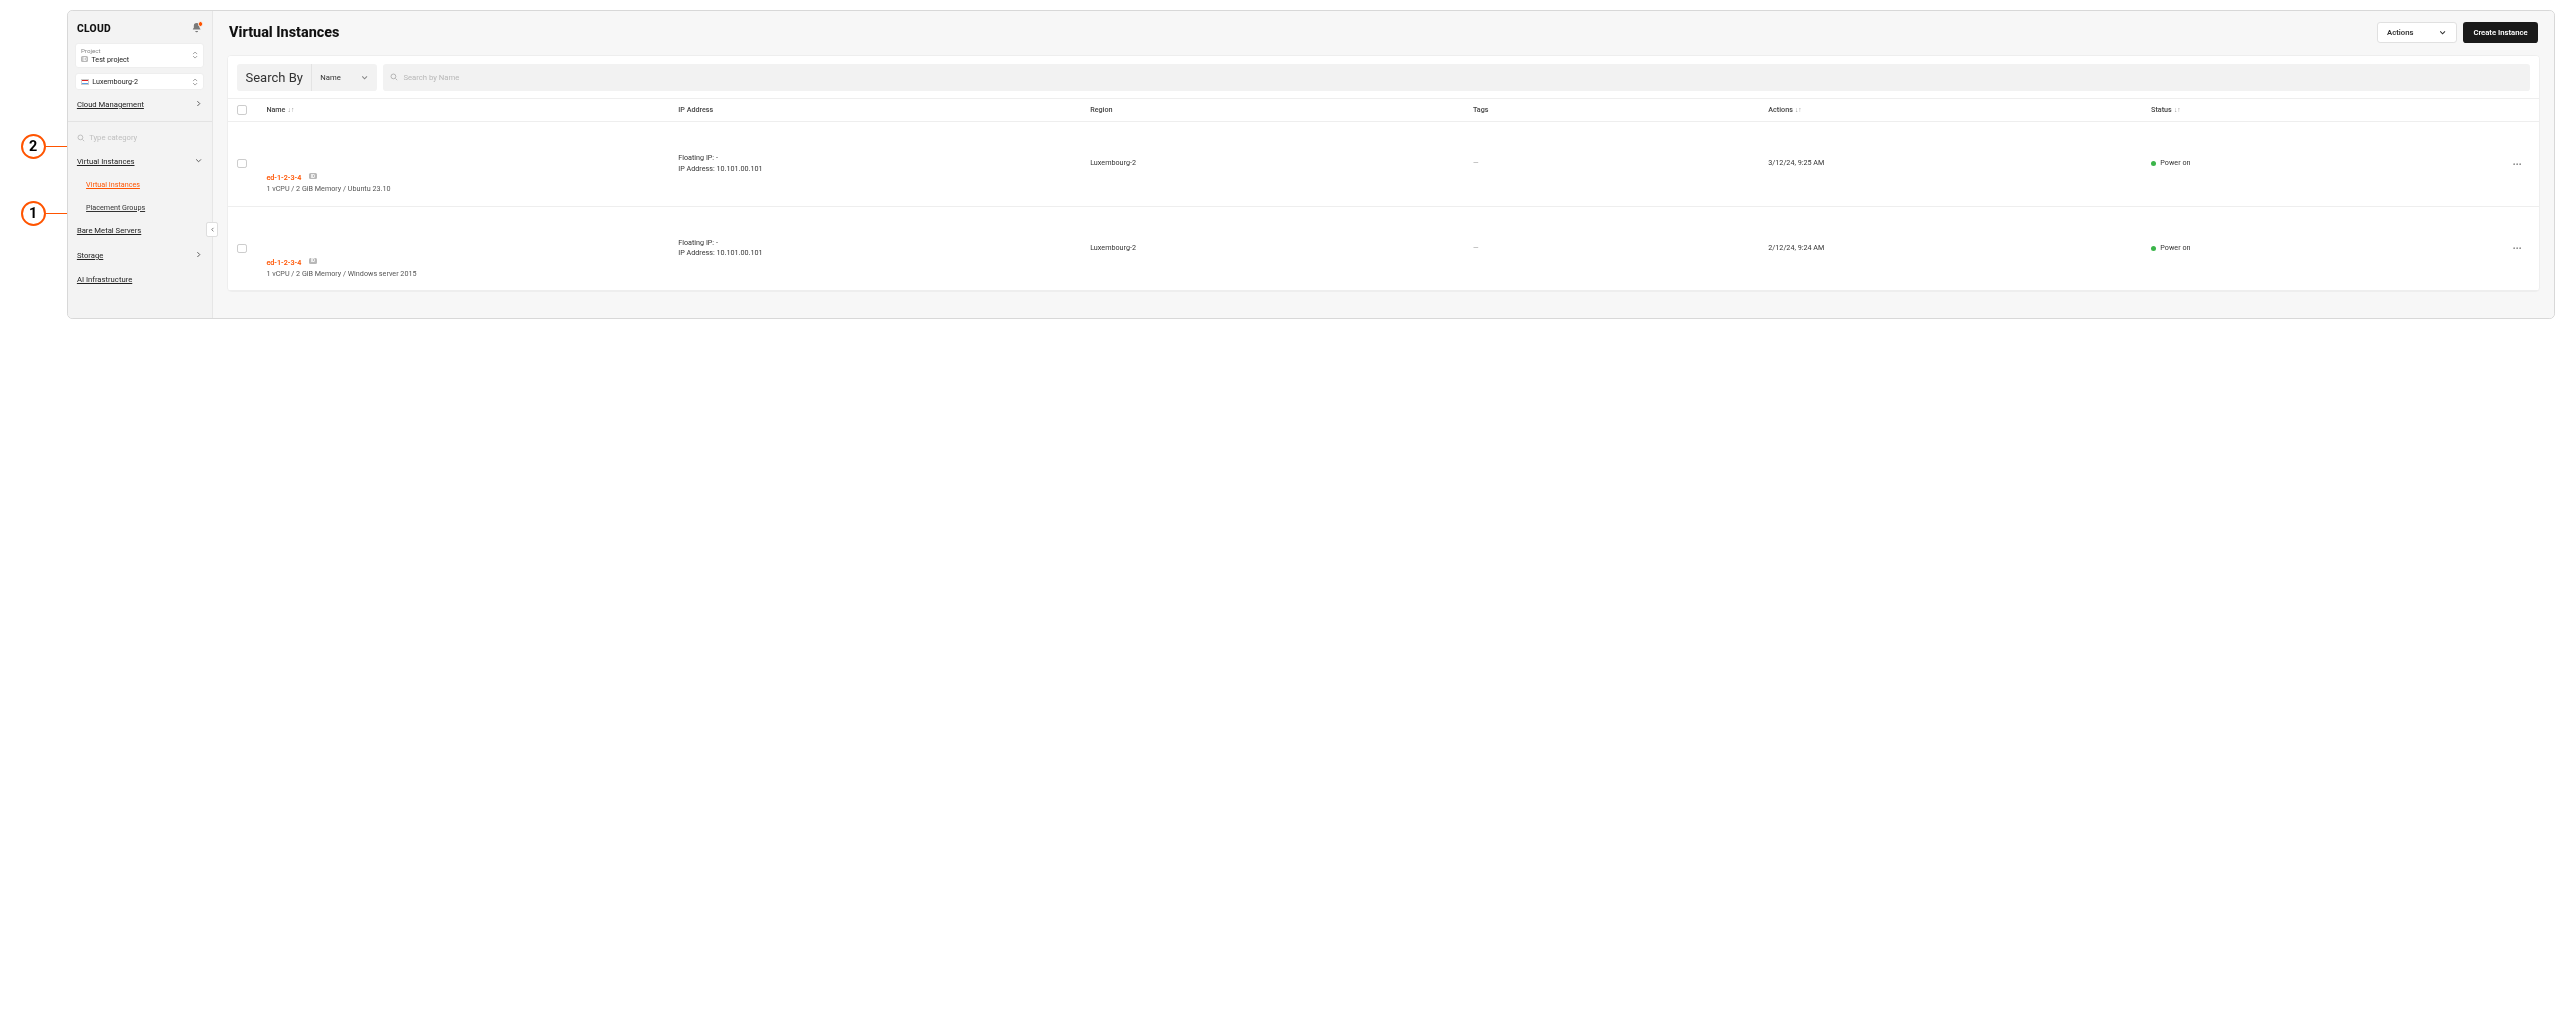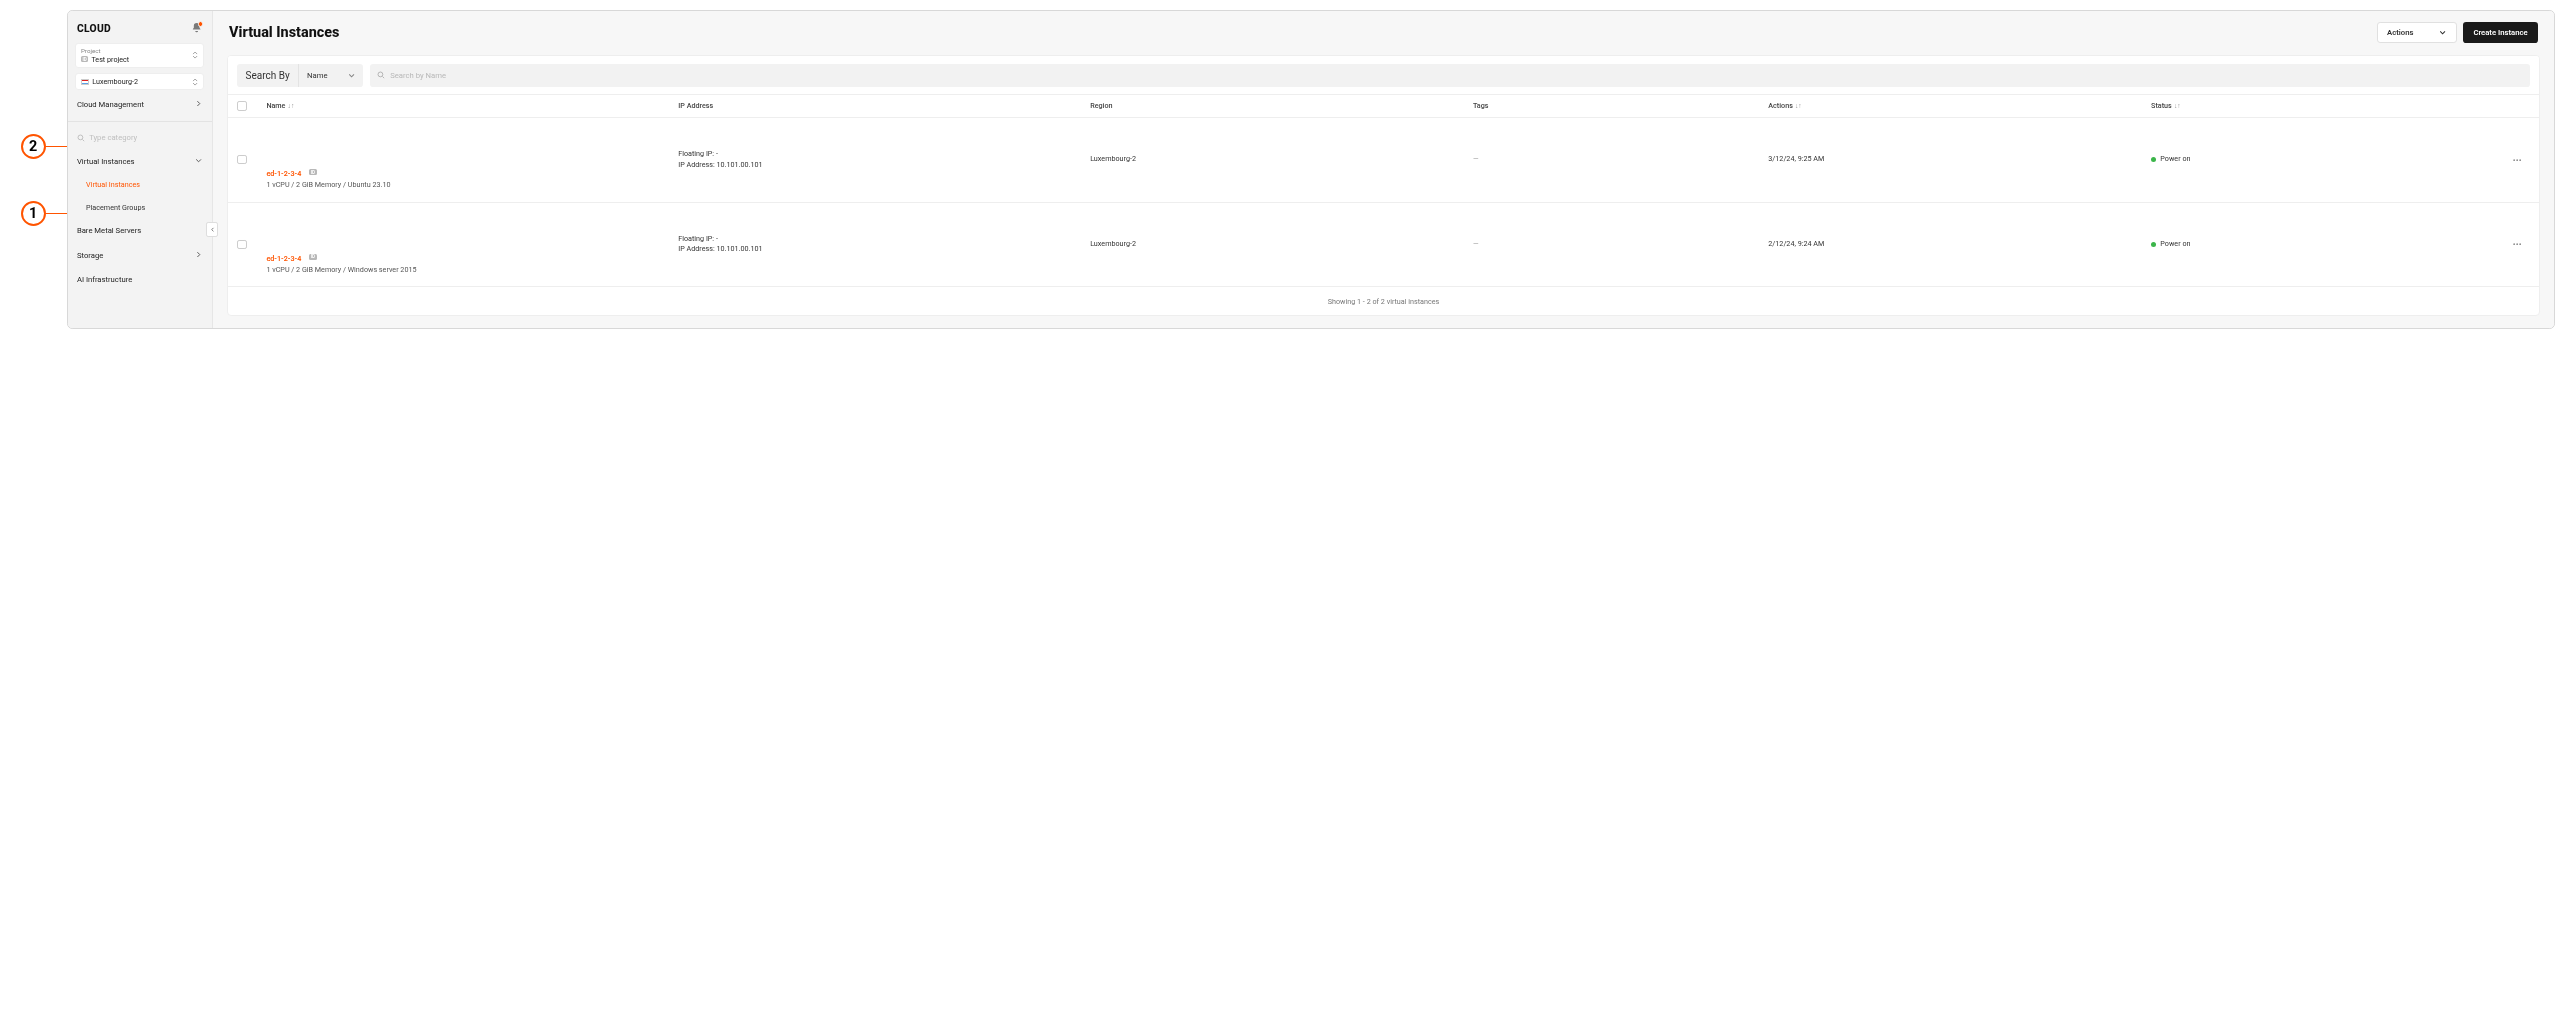--- a/index.html
+++ b/index.html
@@ -31,21 +31,21 @@
 
   .selector-card { background: #fff; border-radius: 3.1px; padding: 3.1px 5.2px; display: flex; justify-content: space-between; align-items: center; border: 0.5px solid #eee; }
   .selector-card + .selector-card { margin-top: 2.1px; }
   .selector-label { font-size: 6.2px; color: #888; }
   .selector-value { font-size: 7.2px; color: #222; display: flex; align-items: center; gap: 3.1px; }
   .id-chip { font-size: 4.6px; font-weight: 700; color: #fff; background: #b8b8b8; border-radius: 1.5px; padding: 0.5px 1.5px; }
   .flag { width: 8.2px; height: 5.7px; display: inline-block; background: linear-gradient(to bottom, #d22 0 33%, #fff 33% 66%, #5aa0e6 66%); border: 0.3px solid #ccc; }
   .chev-stack { display: flex; flex-direction: column; gap: 0; color: #888; }
   .chev-stack svg { width: 6.2px; height: 4.1px; }
 
-  .side-item { display: flex; justify-content: space-between; align-items: center; padding: 6.2px 2.1px; font-size: 7.7px; color: #222; cursor: pointer; }
+  .side-item { display: flex; justify-content: space-between; align-items: center; padding: 6.2px 2.1px; font-size: 7.7px; color: #222; cursor: pointer; text-decoration: underline; }
   .side-item.sub { font-size: 7.2px; padding: 5.2px 2.1px 5.2px 11.3px; color: #333; }
   .side-item.sub.active { color: #ff5400; }
   .side-item .chev { color: #555; }
   .side-item .chev svg { width: 7.2px; height: 7.2px; }
 
   .side-divider { height: 0.5px; background: #e3e3e3; margin: 3.1px -7.2px; }
 
   .side-search { display: flex; align-items: center; gap: 4.1px; padding: 5.2px 2.1px; color: #aaa; }
   .side-search svg { width: 8.2px; height: 8.2px; }
   .side-search-input { border: none; background: transparent; outline: none; font-size: 7.7px; color: #444; flex: 1; }
@@ -64,21 +64,21 @@
   .page-title { font-size: 14.4px; font-weight: 800; color: #111; }
   .header-actions { display: flex; gap: 6.2px; }
   .btn { border-radius: 3.1px; padding: 5.2px 9.3px; font-size: 7.7px; font-weight: 600; cursor: pointer; display: flex; align-items: center; gap: 4.1px; border: 0.5px solid transparent; }
   .btn-outline { background: #fff; border-color: #e0e0e0; color: #333; gap: 26px; }
   .btn-outline svg { width: 7.2px; height: 7.2px; }
   .btn-primary { background: #1a1a1a; color: #fff; }
 
   .card { margin: 5.2px 14.4px 12.4px 14.4px; background: #fff; border-radius: 4.1px; border: 0.5px solid #eee; overflow: hidden; }
   .filter-bar { display: flex; gap: 6.2px; padding: 7.2px 9.3px; background: #fff; }
   .pill { background: #f2f2f2; border-radius: 3.1px; display: flex; align-items: center; }
-  .pill-left { padding: 6.2px 8.2px; color: #333; font-size: 10px; border-right: 0.5px solid #e3e3e3; }
+  .pill-left { padding: 6.2px 8.2px; color: #333; font-size: 13px; border-right: 0.5px solid #e3e3e3; }
   .pill-right { padding: 6.2px 8.2px; color: #333; font-size: 7.7px; display: flex; align-items: center; gap: 20.6px; }
   .pill-right svg { width: 7.2px; height: 7.2px; color: #888; }
   .search-pill { display: flex; align-items: center; padding: 0 7.2px; gap: 5.2px; flex: 1; color: #999; }
   .search-pill svg { width: 8.2px; height: 8.2px; }
   .search-pill input { border: none; background: transparent; outline: none; font-size: 7.7px; flex: 1; color: #333; }
   .search-pill input::placeholder { color: #b8b8b8; }
 
   .table { width: 100%; }
   .thead, .trow { display: grid; grid-template-columns: 25px 1.4fr 1.4fr 1.3fr 1fr 1.3fr 1.2fr 25px; align-items: center; padding: 6.2px 9.3px; gap: 4.1px; }
   .thead { border-top: 0.5px solid #eee; border-bottom: 0.5px solid #eee; color: #444; font-size: 7.2px; font-weight: 500; }
@@ -327,18 +327,17 @@
           </div>
           <div class="row-menu">
             <svg viewBox="0 0 24 24" fill="currentColor">
                 <circle cx="5" cy="12" r="2"></circle>
                 <circle cx="12" cy="12" r="2"></circle>
                 <circle cx="19" cy="12" r="2"></circle>
               </svg>
           </div>
         </div>
 
-        <div class="tfoot">Showing 1 - 2 of 2 virtual instances</div>
       </div>
     </div>
   </main>
 </div>
 
 
 </body></html>

